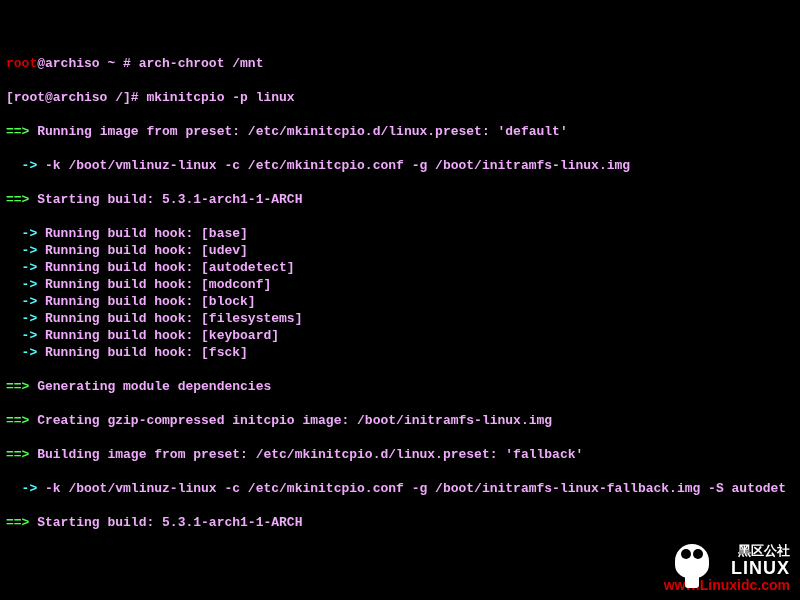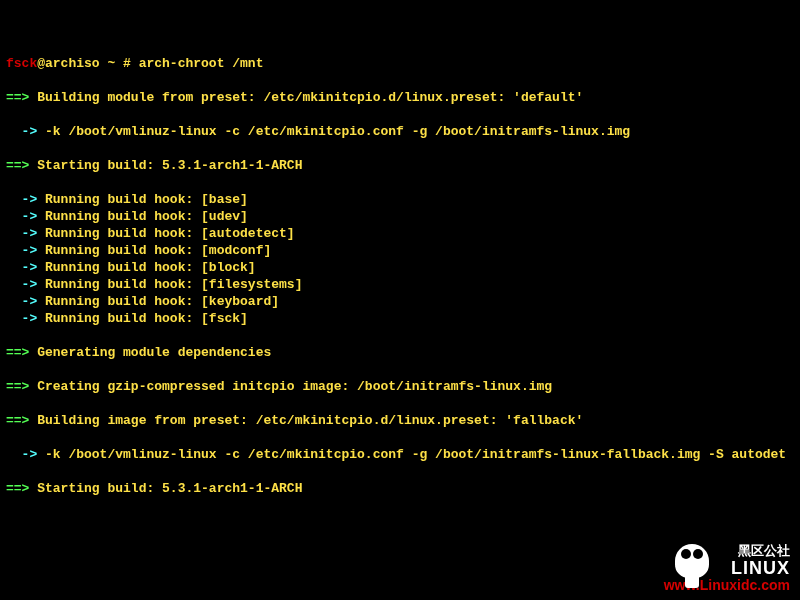--- a/index.html
+++ b/index.html
@@ -2,38 +2,39 @@
 <html><head>
 <meta charset="utf-8">
 <style>
   html,body{margin:0;padding:0;width:800px;height:600px;background:#000;overflow:hidden}
   body{font-family:"Courier New",monospace;font-size:13px;line-height:17px;color:#fff;font-weight:bold}
   .term{padding:4px 6px;white-space:pre}
   .line{display:block}
   .red{color:#d40000}
   .green{color:#54ff54}
   .cyan{color:#55ffff}
-  .white{color:#fde047}
+  .white{color:#f0abfc}
   .watermark{position:absolute;right:10px;bottom:6px;text-align:right;pointer-events:none}
   .wm-top{display:flex;align-items:center;justify-content:flex-end;gap:22px}
   .mush{width:34px;height:34px;background:#fff;border-radius:50% 50% 40% 40%;position:relative}
   .mush:before{content:"";position:absolute;top:5px;left:6px;width:10px;height:10px;background:#000;border-radius:50%}
   .mush:after{content:"";position:absolute;top:5px;right:6px;width:10px;height:10px;background:#000;border-radius:50%}
   .stem{position:absolute;bottom:-10px;left:10px;width:14px;height:14px;background:#fff;border-radius:3px}
   .brand{font-family:Arial,sans-serif;font-size:18px;font-weight:bold;color:#fff;letter-spacing:1px}
   .url{font-family:Arial,sans-serif;color:#d40000;font-size:14px;font-weight:bold;margin-top:-2px}
 </style>
 </head>
 <body>
 
 <div class="term">
 <span>
 
-</span><span class="line"><span class="red">fsck</span><span class="white">@archiso</span><span class="white"> ~ # </span><span class="white">arch-chroot /mnt</span></span>
-<span class="line"><span class="green">==&gt; </span><span class="white">Building module from preset: /etc/mkinitcpio.d/linux.preset: 'default'</span></span>
+</span><span class="line"><span class="red">root</span><span class="white">@archiso</span><span class="white"> ~ # </span><span class="white">arch-chroot /mnt</span></span>
+<span class="line"><span class="white">[root@archiso /]# </span><span class="white">mkinitcpio -p linux</span></span>
+<span class="line"><span class="green">==&gt; </span><span class="white">Running image from preset: /etc/mkinitcpio.d/linux.preset: 'default'</span></span>
 <span class="line"><span class="cyan">  -&gt; </span><span class="white">-k /boot/vmlinuz-linux -c /etc/mkinitcpio.conf -g /boot/initramfs-linux.img</span></span>
 <span class="line"><span class="green">==&gt; </span><span class="white">Starting build: 5.3.1-arch1-1-ARCH</span></span>
 <span id="hooks1"><span class="line"><span class="cyan">  -&gt; </span><span class="white">Running build hook: [base]</span></span><span class="line"><span class="cyan">  -&gt; </span><span class="white">Running build hook: [udev]</span></span><span class="line"><span class="cyan">  -&gt; </span><span class="white">Running build hook: [autodetect]</span></span><span class="line"><span class="cyan">  -&gt; </span><span class="white">Running build hook: [modconf]</span></span><span class="line"><span class="cyan">  -&gt; </span><span class="white">Running build hook: [block]</span></span><span class="line"><span class="cyan">  -&gt; </span><span class="white">Running build hook: [filesystems]</span></span><span class="line"><span class="cyan">  -&gt; </span><span class="white">Running build hook: [keyboard]</span></span><span class="line"><span class="cyan">  -&gt; </span><span class="white">Running build hook: [fsck]</span></span></span>
 <span class="line"><span class="green">==&gt; </span><span class="white">Generating module dependencies</span></span>
 <span class="line"><span class="green">==&gt; </span><span class="white">Creating gzip-compressed initcpio image: /boot/initramfs-linux.img</span></span>
 <span class="line"><span class="green">==&gt; </span><span class="white">Building image from preset: /etc/mkinitcpio.d/linux.preset: 'fallback'</span></span>
 <span class="line"><span class="cyan">  -&gt; </span><span class="white">-k /boot/vmlinuz-linux -c /etc/mkinitcpio.conf -g /boot/initramfs-linux-fallback.img -S autodet</span></span>
 <span class="line"><span class="green">==&gt; </span><span class="white">Starting build: 5.3.1-arch1-1-ARCH</span></span>
 
 

